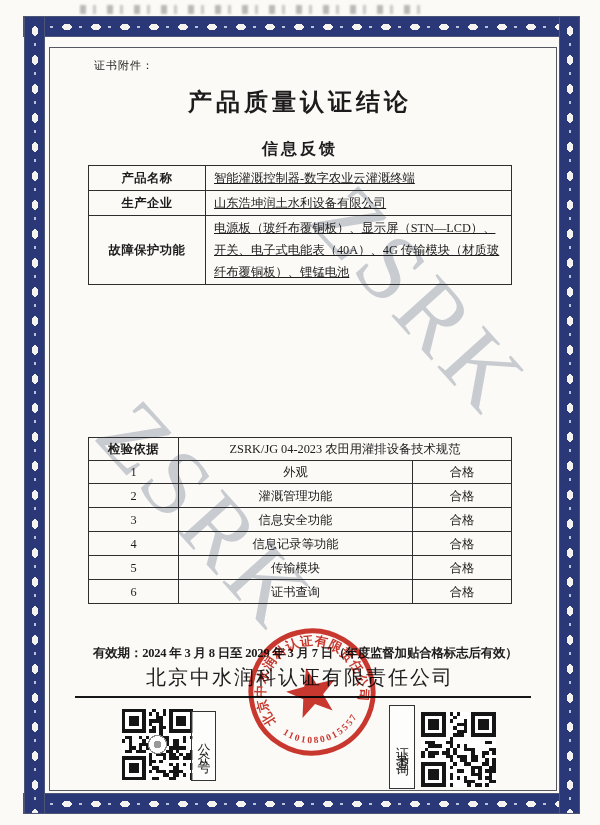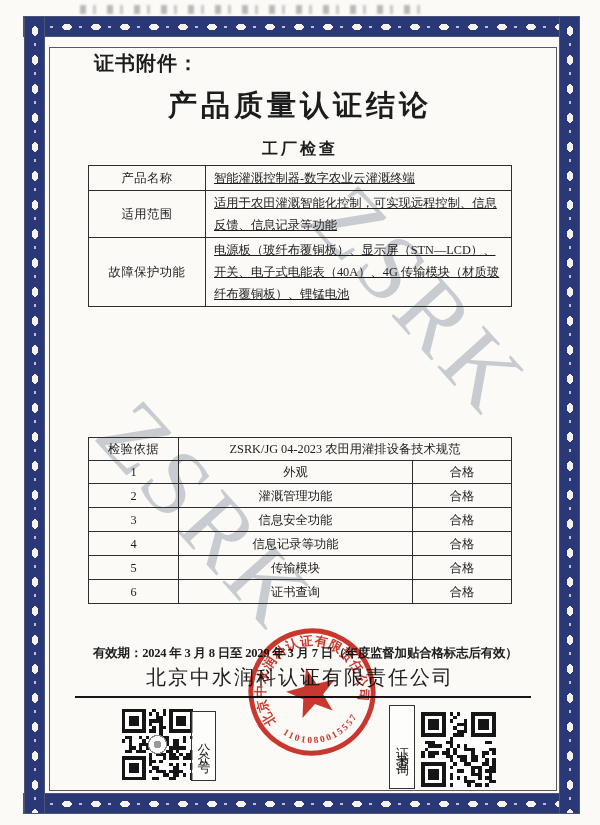--- a/index.html
+++ b/index.html
@@ -31,33 +31,33 @@
     border:1.5px solid #565861;}
 
   
   .wm{position:absolute;width:280px;height:110px;line-height:110px;text-align:center;
       font-size:95px;font-weight:400;letter-spacing:6px;color:rgba(124,136,153,.40);
       transform:rotate(48deg);white-space:nowrap;pointer-events:none;}
   .wm1{left:65px;top:460px;}
   .wm2{left:280px;top:245px;}
 
   
-  .attachment{position:absolute;left:94px;top:50px;font-size:20px;font-weight:700;letter-spacing:1px;}
+  .attachment{position:absolute;left:94px;top:58px;font-size:11px;font-weight:400;letter-spacing:1px;}
   .title{position:absolute;left:0;right:0;top:86px;text-align:center;
-         font-size:29px;font-weight:700;letter-spacing:4px;margin:0;}
+         font-size:24px;font-weight:700;letter-spacing:4px;margin:0;}
   .sec{position:absolute;left:0;right:0;text-align:center;font-size:16px;font-weight:700;
        letter-spacing:3px;margin:0;}
   .sec1{top:139px}
   .sec2{top:413px}
 
   
   table{position:absolute;left:88px;width:424px;border-collapse:collapse;table-layout:fixed;}
   td{border:1px solid #2e2e2e;font-size:12.3px;line-height:22px;vertical-align:middle;
      text-align:center;padding:0 4px;overflow:hidden;}
-  .lbl{font-weight:400;letter-spacing:.5px;}
+  .lbl{font-weight:700;letter-spacing:.5px;}
   .t1{top:165px;}
   .t1 .val{text-align:left;padding:1px 8px;text-decoration:underline;}
   .t1 tr:nth-child(1){height:23px}.t1 tr:nth-child(2){height:23px}
   .t1 tr:nth-child(3){height:49px}.t1 tr:nth-child(4){height:23px}
   .t1 tr:nth-child(5){height:72px}.t1 tr:nth-child(6){height:48px}
   .t2{top:437px;}
   .t2 tr{height:24px}
   .t2 tr:nth-child(1),.t2 tr:nth-child(2){height:23px}
   .t2 .hdr td{font-weight:700;letter-spacing:1px;}
 
@@ -93,35 +93,35 @@
   <div class="band band-bottom"></div>
   <div class="band band-left"></div>
   <div class="band band-right"></div>
   <div class="inner-frame"></div>
 
   <div class="wm wm1">ZSRK</div>
   <div class="wm wm2">ZSRK</div>
 
   <div class="attachment">证书附件：</div>
   <h1 class="title">产品质量认证结论</h1>
-  <h2 class="sec sec1">工厂检查</h2>
+  <h2 class="sec sec1">信息反馈</h2>
 
   <table class="t1">
     <colgroup>
         <col style="width:117px">
         <col>
       </colgroup>
     <tbody>
       <tr>
         <td class="lbl">产品名称</td>
         <td class="val">智能灌溉控制器-数字农业云灌溉终端</td>
       </tr>
       <tr>
-        <td class="lbl">适用范围</td>
-        <td class="val">适用于农田灌溉智能化控制，可实现远程控制、信息反馈、信息记录等功能</td>
+        <td class="lbl">生产企业</td>
+        <td class="val">山东浩坤润土水利设备有限公司</td>
       </tr>
       <tr>
         <td class="lbl">故障保护功能</td>
         <td class="val">电源板（玻纤布覆铜板）、显示屏（STN—LCD）、开关、电子式电能表（40A）、4G 传输模块（材质玻纤布覆铜板）、锂锰电池</td>
       </tr>
     </tbody>
   </table>
 
 
   <table class="t2">

